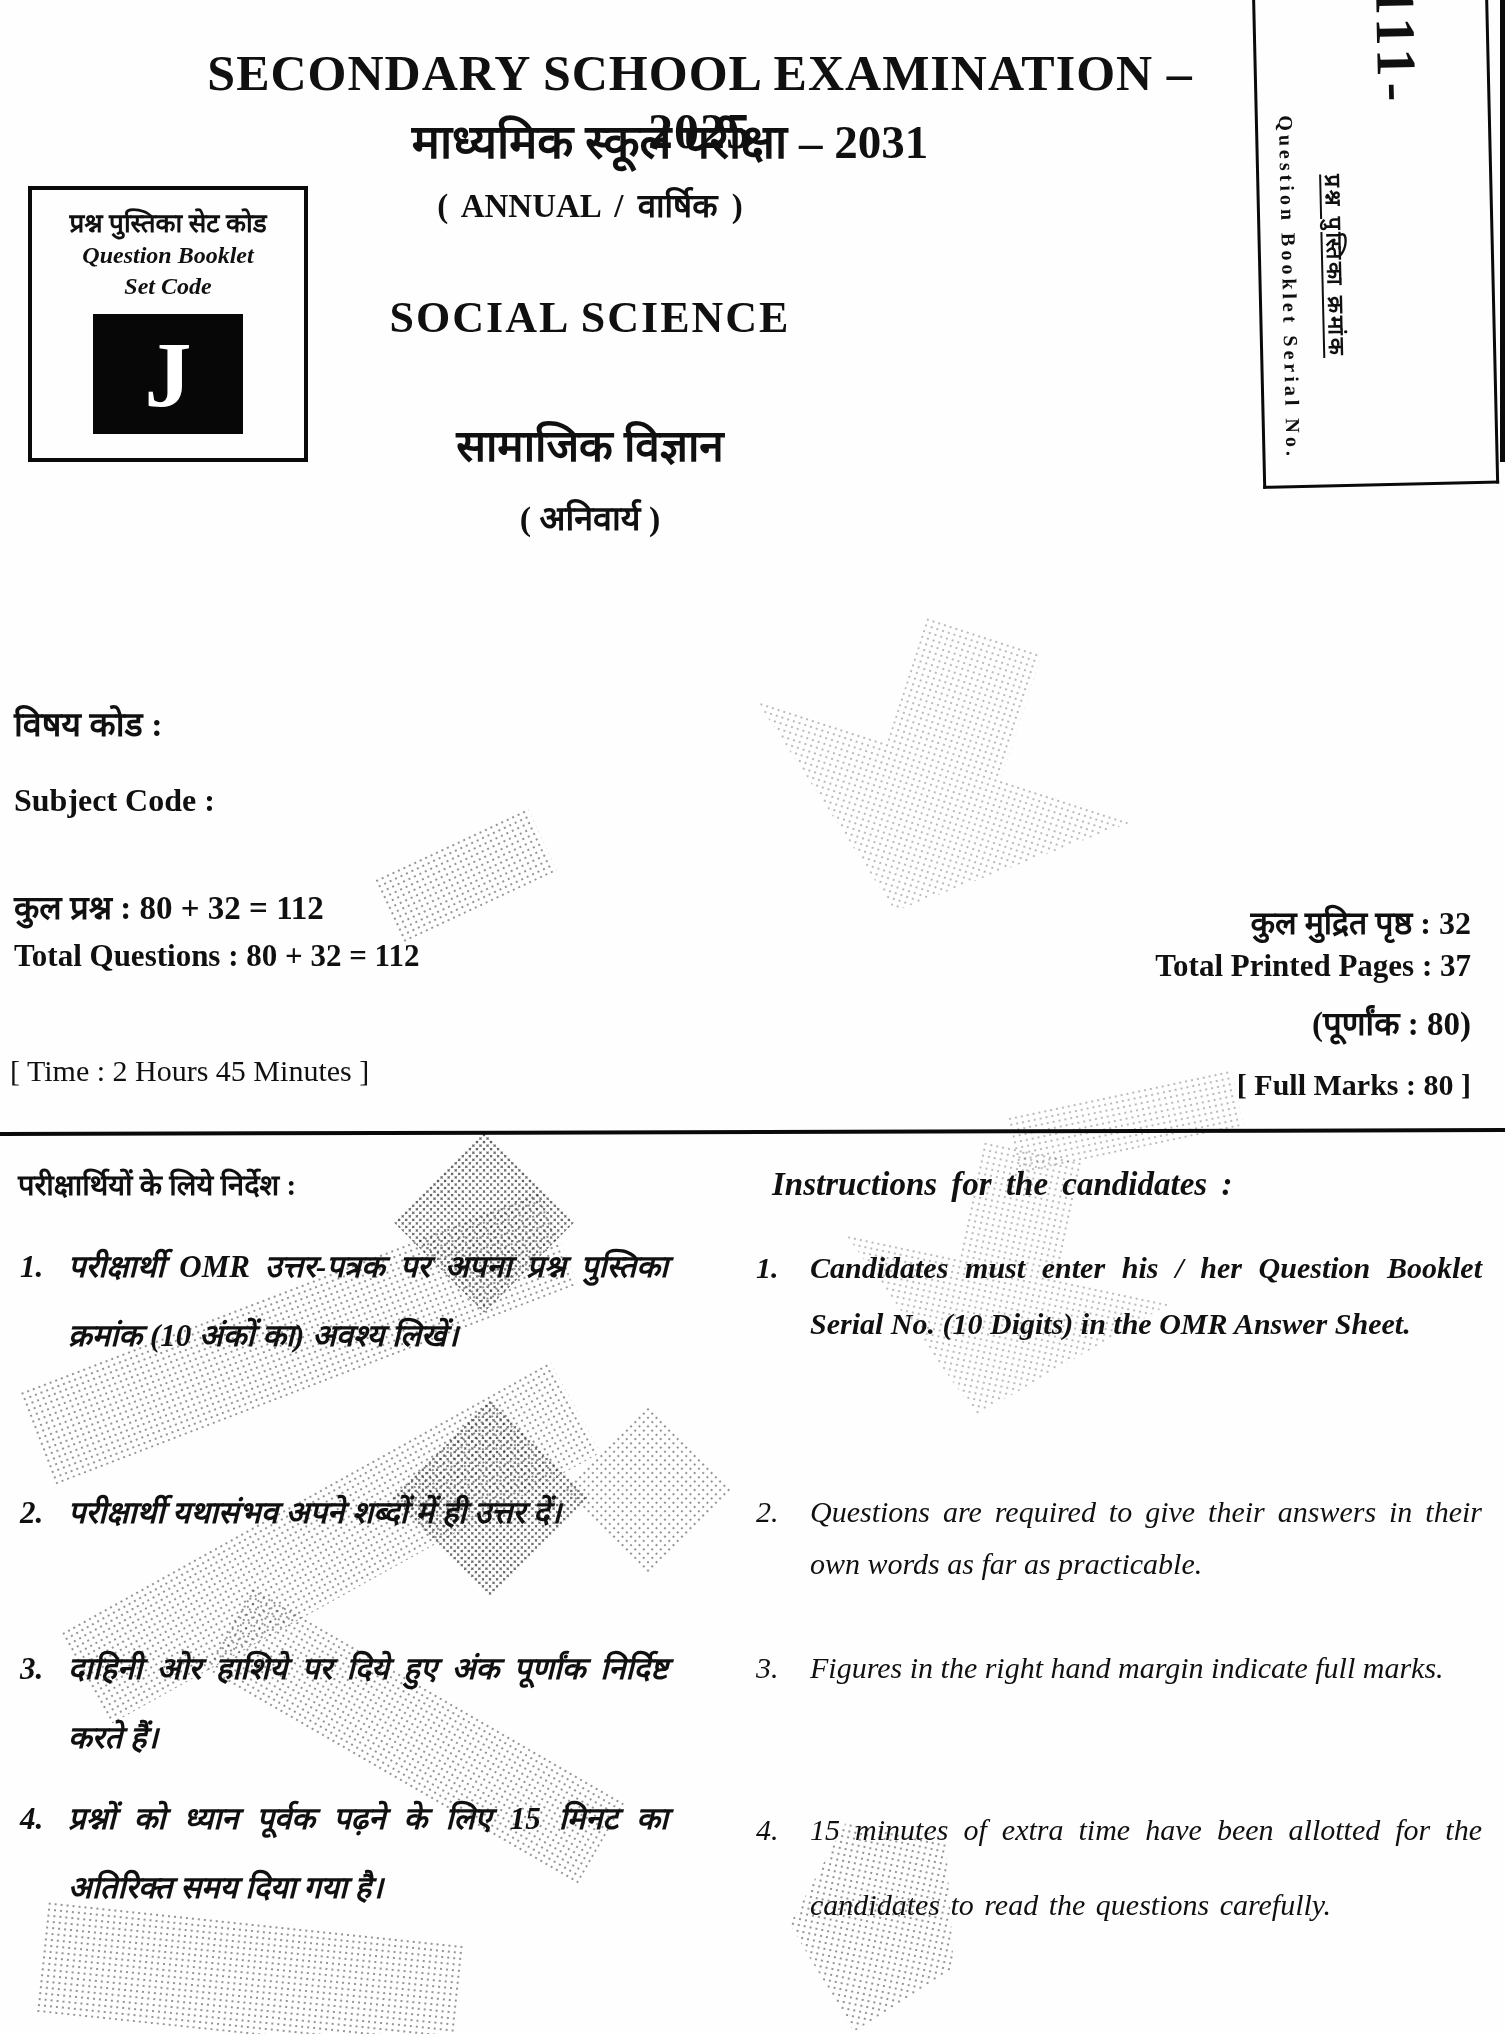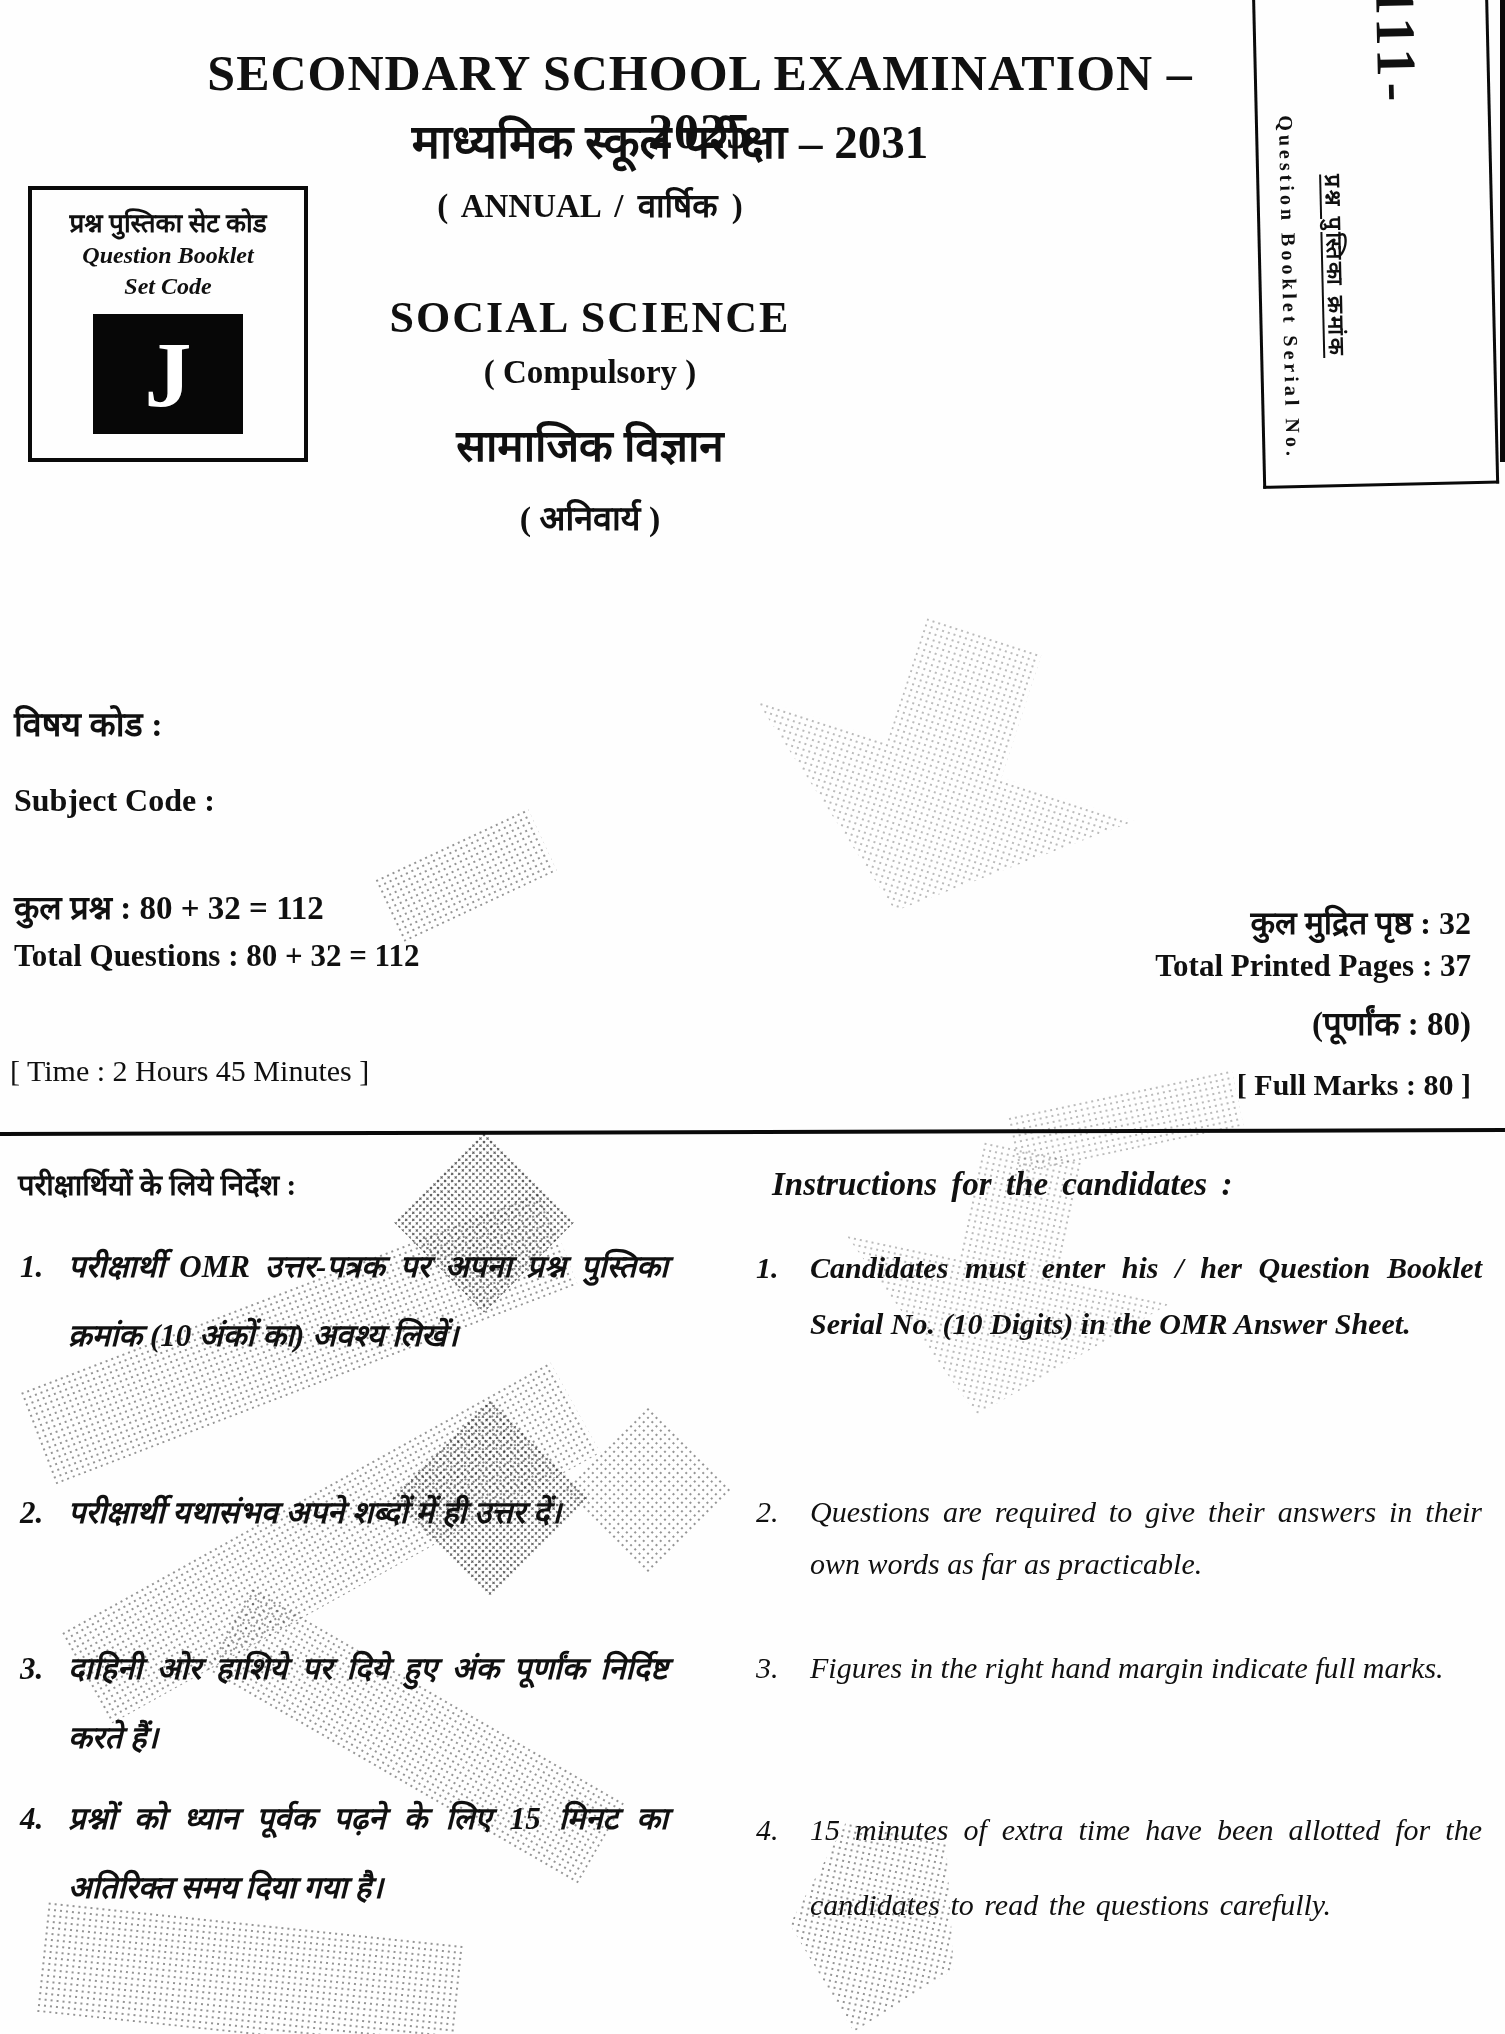--- a/index.html
+++ b/index.html
@@ -101,21 +101,20 @@
   <div class="smudge mid s8"></div>
   <div class="smudge arrow light s9"></div>
   <div class="smudge mid s10"></div>
   <div class="smudge light s12"></div>
   <div class="smudge mid s13"></div>
 
   <div class="abs t-en">SECONDARY SCHOOL EXAMINATION – 2025</div>
   <div class="abs t-hi">माध्यमिक स्कूल परीक्षा – 2031</div>
   <div class="abs t-annual">( ANNUAL / वार्षिक )</div>
   <div class="abs t-subj-en">SOCIAL SCIENCE</div>
-  <div class="abs t-comp-en">( Compulsory )</div>
   <div class="abs t-subj-hi">सामाजिक विज्ञान</div>
   <div class="abs t-comp-hi">( अनिवार्य )</div>
 
   <div class="abs setbox">
     <div class="hi">प्रश्न पुस्तिका सेट कोड</div>
     <div class="en">Question Booklet</div>
     <div class="en">Set Code</div>
     <div class="jbox">
       <span>J</span>
     </div>

